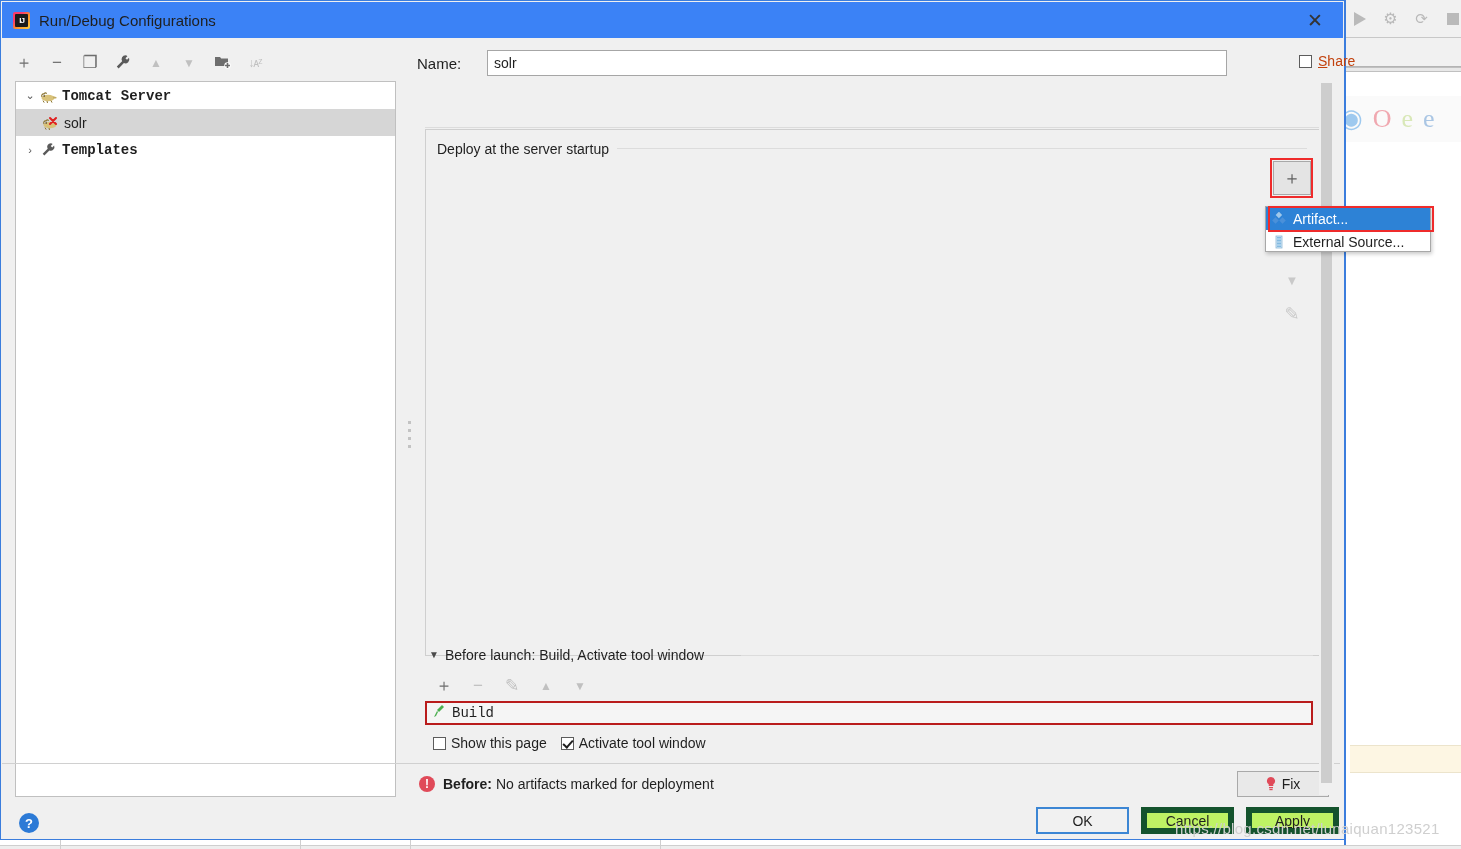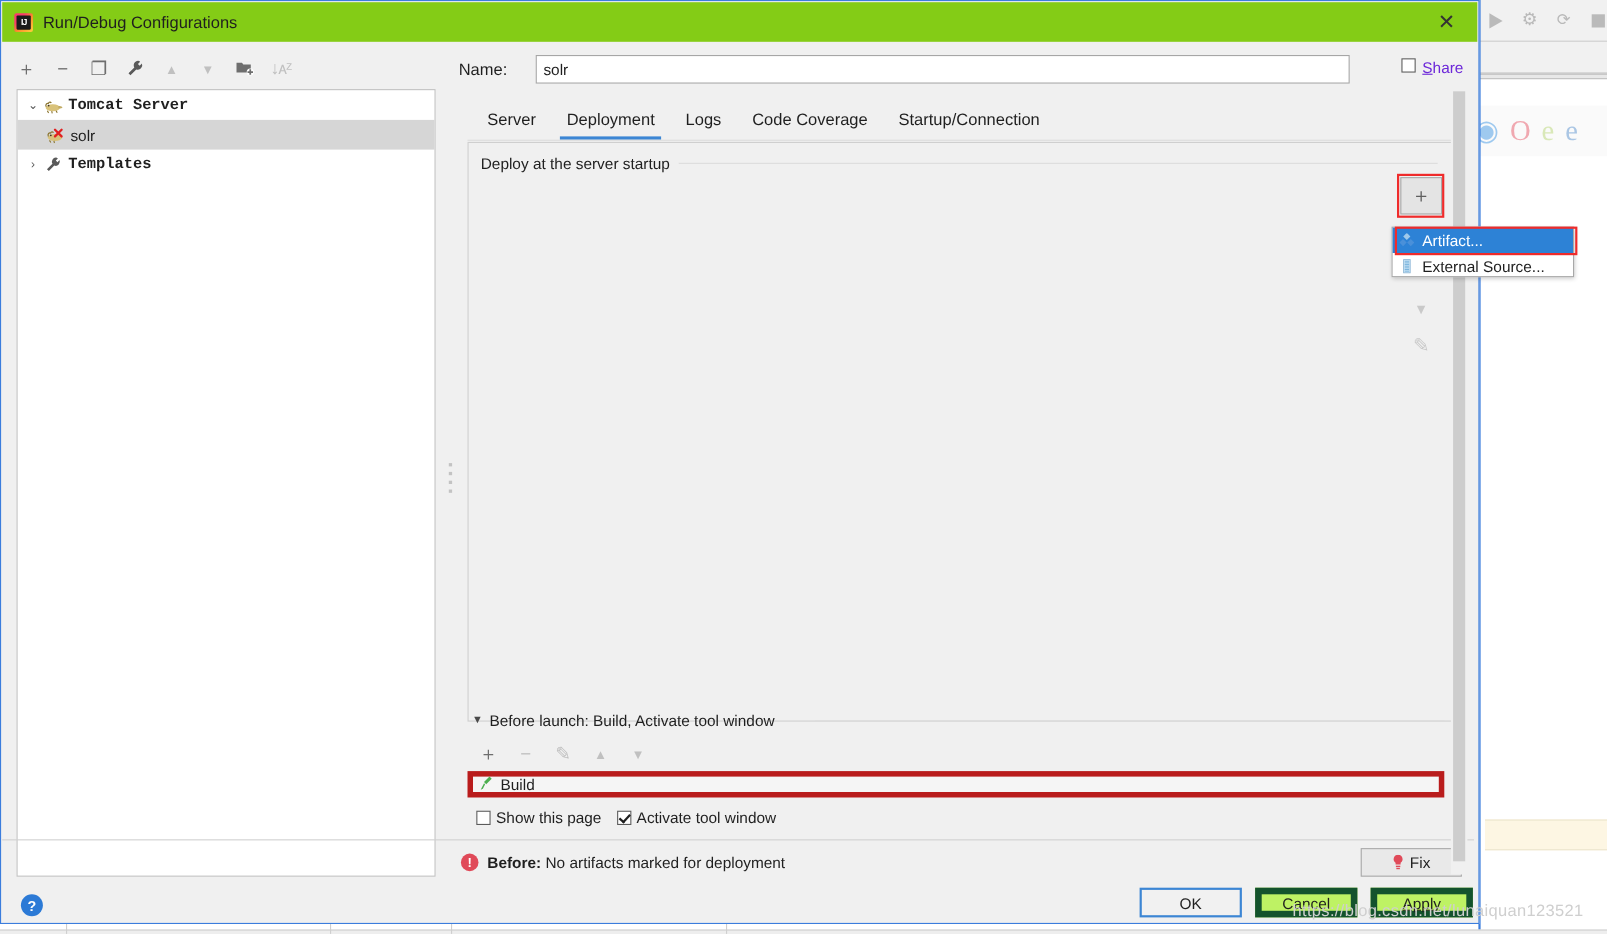--- a/index.html
+++ b/index.html
@@ -69,21 +69,21 @@
   
   #dialog {
     position: absolute; left: 0px; top: 0px;
     width: 1345px; height: 840px;
     background: #f0f0f0;
     border: 1px solid #3b7ddd;
     box-sizing: border-box;
   }
   #titlebar {
     position: absolute; left:1px; top:1px; right:1px; height: 36px;
-    background: #84cc16;
+    background: #3b82f6;
     display: flex; align-items: center;
   }
   #app-icon {
     width: 17px; height: 17px; margin-left: 11px; margin-right: 9px;
     position: relative; flex: none;
     background: linear-gradient(135deg,#fa3b6a 0%,#fa3b6a 30%,#fb8c2c 55%,#ffd23c 100%);
     border-radius: 2px;
   }
   #app-icon::after {
     content: "IJ";
@@ -148,22 +148,22 @@
   #right-pane { position:absolute; left:416px; top:42px; width:922px; height:754px; }
 
   #name-row { position:absolute; left:0px; top:6px; width:900px; height:28px; display:flex; align-items:center; }
   #name-label { font-size:15px; color:#1f1f1f; width:70px; }
   #name-input {
     width: 740px; height: 26px; border:1px solid #a6a6a6; background:#fff;
     font-size:14px; color:#1f1f1f; padding: 0 6px; box-sizing:border-box;
     font-family:"Liberation Sans", sans-serif;
   }
   #share-box {
-    position:absolute; left: 857px; top: 10px; display:flex; gap:6px;
-    font-size:14px; color:#6d28d9;
+    position:absolute; left: 882px; top: 10px; display:flex; align-items:center; gap:6px;
+    font-size:14px; color:#c2410c;
   }
   .cbx {
     width:13px; height:13px; border:1px solid #5c5c5c; background:#fff; box-sizing:border-box;
     display:inline-block; position:relative; flex:none;
   }
   .cbx.checked::after {
     content:""; position:absolute; left:3px; top:0px; width:4px; height:8px;
     border:solid #1f1f1f; border-width:0 2px 2px 0; transform:rotate(42deg);
   }
   .mnem { text-decoration: underline; }
@@ -242,23 +242,23 @@
   #before-launch-label {
     position:absolute; left:28px; top:646px; font-size:14px; color:#1f1f1f;
   }
   #bl-line { position:absolute; left:324px; top:654px; width:572px; height:1px; background:#dcdcdc; }
   #bl-toolbar {
     position:absolute; left:18px; top:672px; width:200px; height:26px;
     display:flex; align-items:center; gap:16px;
   }
   #build-list {
     position:absolute; left:8px; top:700px; width:896px; height:24px;
-    background:#f5f5f5; border:5px solid #b91c1c; box-sizing:border-box;
+    background:#f5f5f5; border:2px solid #b91c1c; box-sizing:border-box;
     display:flex; align-items:center; gap:6px; padding-left:6px;
-    font-size:14px; color:#1f1f1f;
+    font-size:14px; color:#1f1f1f;font-family:Liberation Mono, monospace;
   }
   #bl-checks {
     position:absolute; left:18px; top:734px; display:flex; align-items:flex-end; gap:14px;
     font-size:14px; color:#1f1f1f;
   }
   .chkwrap { display:flex; align-items:center; gap:5px; }
 
   
   #warn-sep { position:absolute; left:0px; top:762px; width:1340px; height:1px; background:#d0d0d0; }
   #warn-row {
@@ -354,21 +354,21 @@
     </span>
     <span class="tb-icn tb-dim" style="font-size:12px;">▲</span>
     <span class="tb-icn tb-dim" style="font-size:12px;">▼</span>
     <span class="tb-icn">
       <svg width="17" height="15" viewBox="0 0 17 15">
           <path d="M1 3h5l1.2 1.6H14V12H1z" fill="#6e6e6e"></path>
           <circle cx="13.5" cy="11.5" r="3.2" fill="#fff"></circle>
           <path d="M13.5 9v5M11 11.5h5" stroke="#6e6e6e" stroke-width="1.6"></path>
         </svg>
     </span>
-    <span class="tb-icn tb-dim" style="font-size:16px;letter-spacing:-1px;">↓ᴀᶻ</span>
+    <span class="tb-icn tb-dim" style="font-size:12px;letter-spacing:-1px;">↓ᴀᶻ</span>
   </div>
 
   <div id="tree-panel">
     <div class="tree-row">
       <span class="tw">⌄</span>
       <span class="cat-icon">
         <svg width="18" height="16" viewBox="0 0 18 16">
           <ellipse cx="8" cy="10" rx="6.5" ry="3.2" fill="#d9c27a"></ellipse>
           <path d="M2 9c-1-2 .5-3.5 2-3 .5-1.5 2-1.5 2.6-.3" stroke="#8a7430" stroke-width="1.1" fill="none"></path>
           <path d="M13 8.6c2-.6 3.5.4 3.8 1.4-1.2.7-2.7.8-3.8.3z" fill="#c2ab64"></path>
@@ -415,27 +415,20 @@
     <div id="name-row">
       <span id="name-label">Name:</span>
       <input id="name-input" type="text" value="solr" style="">
     </div>
 
     <div id="share-box">
       <span class="cbx"></span>
       <span><span class="mnem">S</span><span>hare</span></span>
     </div>
 
-    <div id="tabs">
-      <span class="tab">Server</span>
-      <span class="tab active">Deployment</span>
-      <span class="tab">Logs</span>
-      <span class="tab">Code Coverage</span>
-      <span class="tab">Startup/Connection</span>
-    </div>
     <div id="tabs-underline"></div>
 
     <div id="deploy-group"></div>
     <div id="deploy-legend">Deploy at the server startup</div>
     <div id="deploy-legend-line"></div>
 
 
     <div id="vtoolbar">
       <div class="vbtn" id="plus-btn">＋</div>
       <div class="vbtn dim">−</div>

